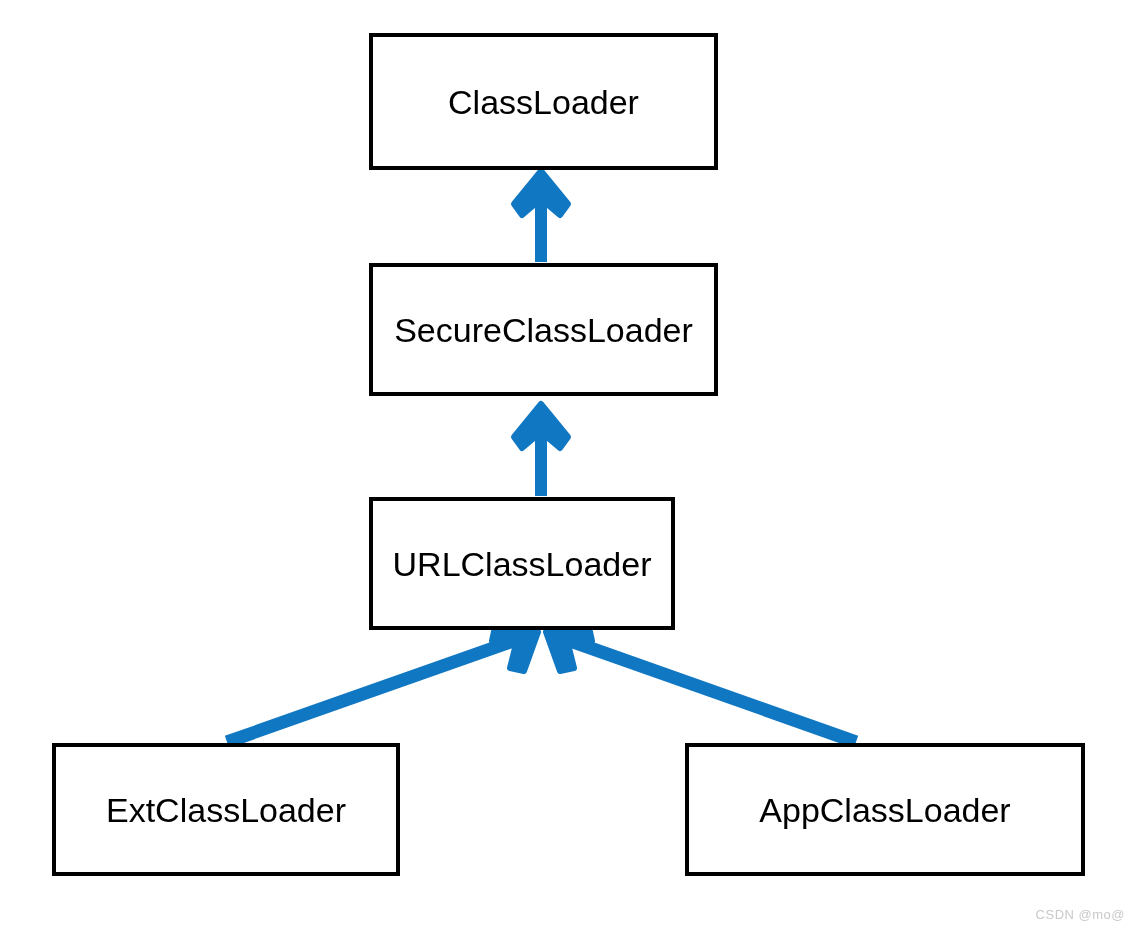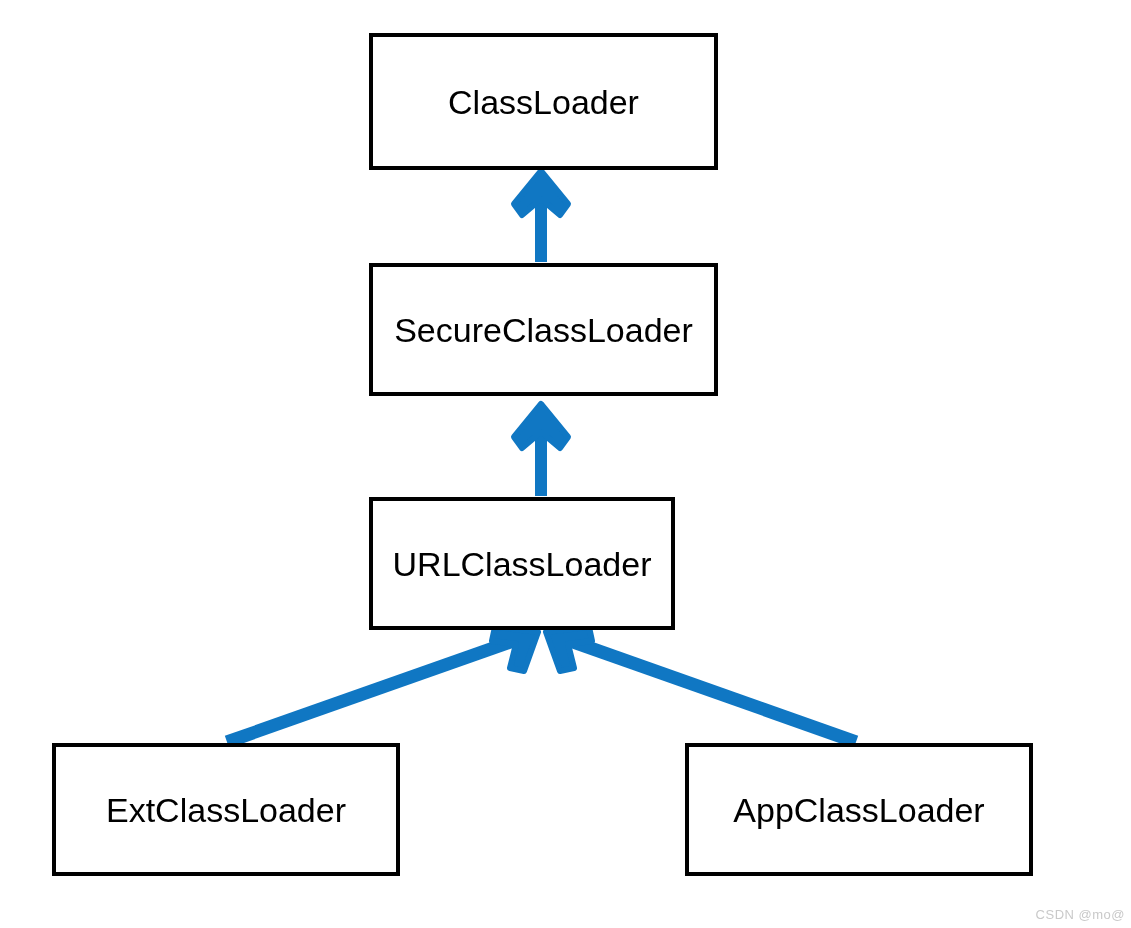--- a/index.html
+++ b/index.html
@@ -39,21 +39,21 @@
     font-size: 34px;
     line-height: 1;
     color: #000000;
     letter-spacing: 0px;
     white-space: nowrap;
   }
   #box-classloader      { left: 369px; top: 33px;  width: 349px; height: 137px; }
   #box-secureclassloader{ left: 369px; top: 263px; width: 349px; height: 133px; }
   #box-urlclassloader   { left: 369px; top: 497px; width: 306px; height: 133px; }
   #box-extclassloader   { left: 52px;  top: 743px; width: 348px; height: 133px; }
-  #box-appclassloader   { left: 685px; top: 743px; width: 348px; height: 133px; text-align: right; }
+  #box-appclassloader   { left: 685px; top: 743px; width: 400px; height: 133px; text-align: right; }
   #watermark {
     position: absolute;
     right: 6px;
     bottom: 6px;
     font-family: "Liberation Sans", sans-serif;
     font-size: 13px;
     color: #c9c9c9;
     letter-spacing: 0.5px;
     white-space: nowrap;
     z-index: 4;

